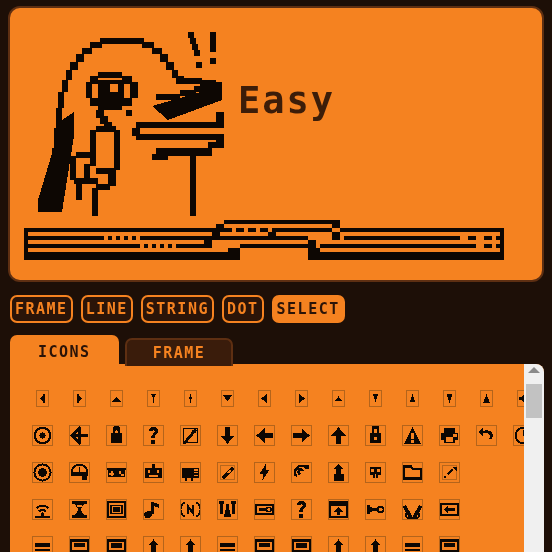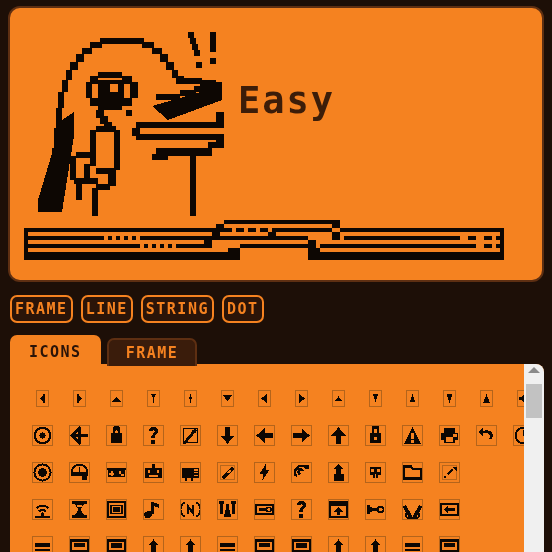--- a/index.html
+++ b/index.html
@@ -99,21 +99,21 @@
     left: 10px; top: 336px;
     height: 30px;
     display: flex;
     align-items: flex-end;
     gap: 6px;
     z-index: 3;
   }
   .tab {
     height: 28px;
     box-sizing: border-box;
-    padding: 0 17px;
+    padding: 0 26px;
     border-radius: 7px 7px 0 0;
     background: #3a1c0b;
     border: 2px solid #5e2f12;
     border-bottom: none;
     color: #f58220;
     font-family: "DejaVu Sans Mono", monospace;
     font-size: 15px;
     font-weight: bold;
     letter-spacing: 1.5px;
     display: flex;
@@ -348,20 +348,21 @@
       </g>
     </svg>
   </div>
 </div>
 
 <div id="toolbar">
   <div class="tool-btn">FRAME</div>
   <div class="tool-btn">LINE</div>
   <div class="tool-btn">STRING</div>
   <div class="tool-btn">DOT</div>
+  <div class="tool-btn active">SELECT</div>
 </div>
 
 <div id="tabs">
   <div class="tab active">ICONS</div>
   <div class="tab">FRAME</div>
 </div>
 
 <div id="icon-panel">
   <div id="icon-grid-clip">
       <div class="icon-row">

